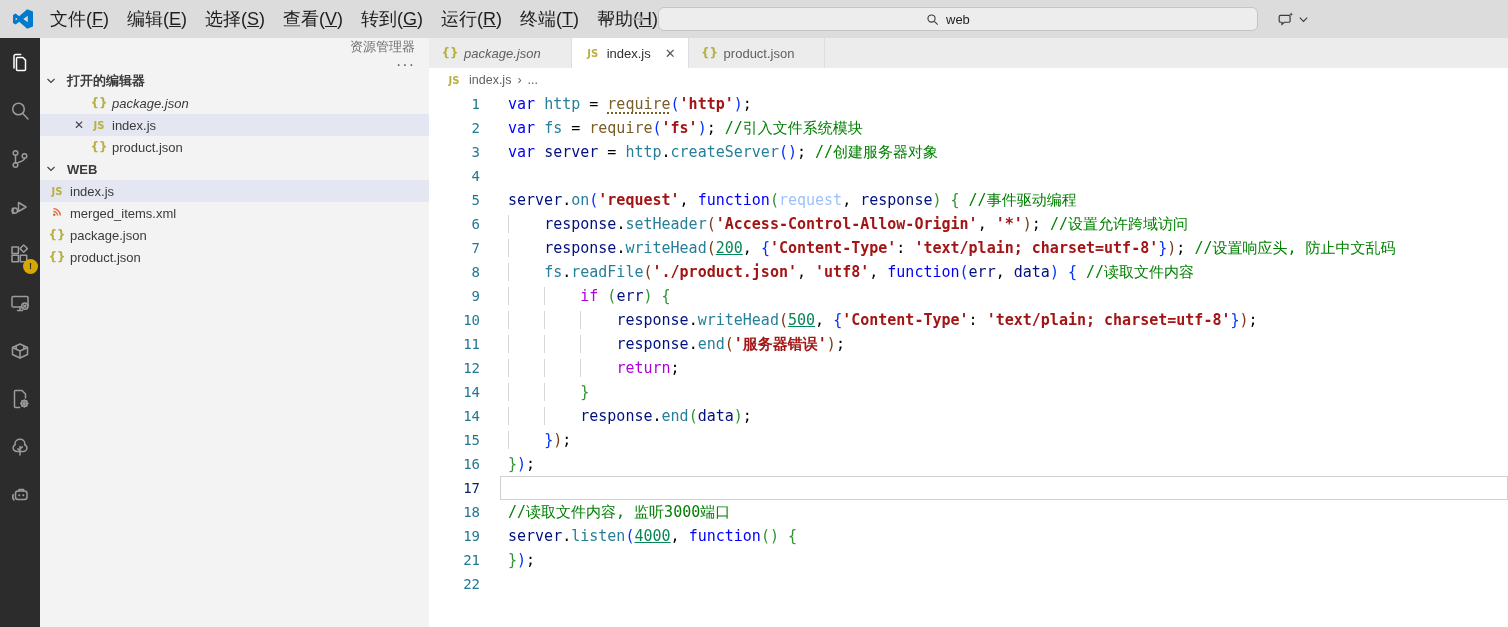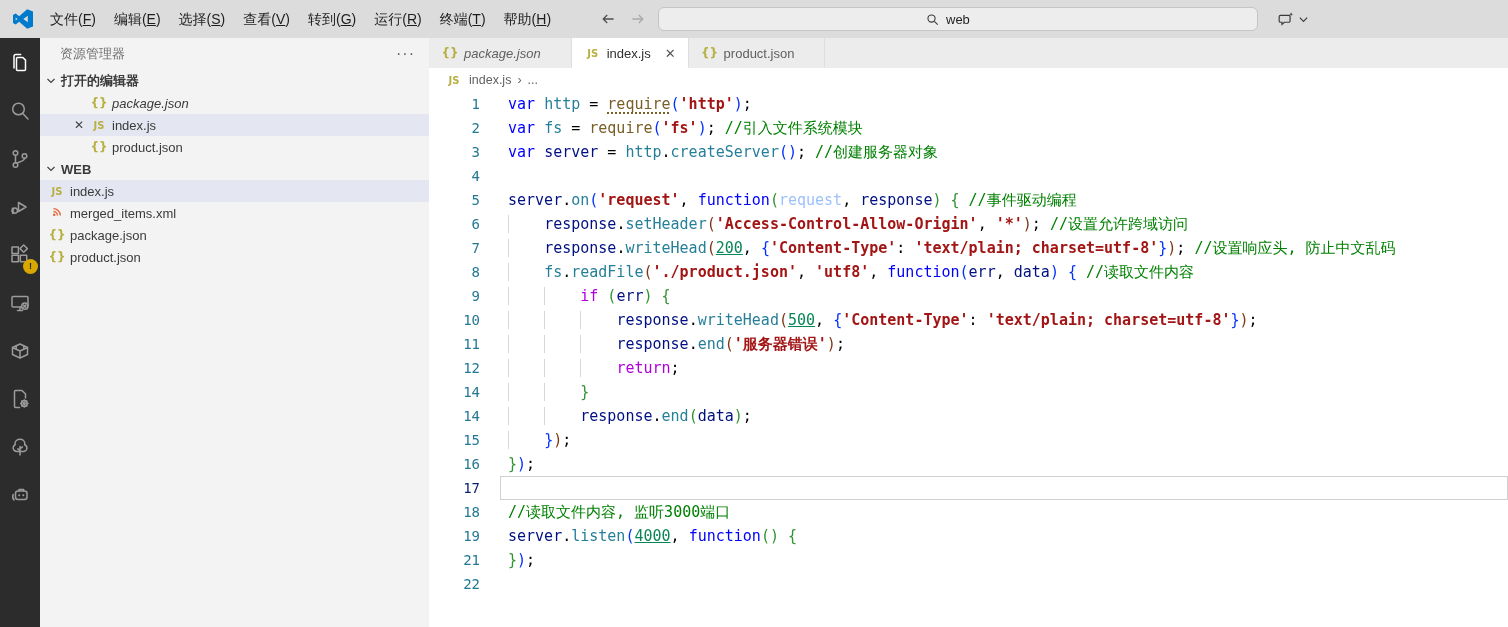--- a/index.html
+++ b/index.html
@@ -7,21 +7,21 @@
   body {
     width:1508px; height:627px; overflow:hidden;
     background:#ffffff;
     font-family:"Liberation Sans","DejaVu Sans",sans-serif;
     cursor:default; user-select:none;
   }
   
   .titlebar { height:38px; background:#dcdcdc; display:flex; align-items:center; position:relative; }
   .logo { width:20px; height:20px; margin:0 8px 0 13px; flex:none; }
   .menubar { display:flex; align-items:center; height:100%; }
-  .menu-item { padding:0 9px; font-size:14px; color:#1e1e1e; line-height:38px; white-space:nowrap; }
+  .menu-item { padding:0 9px; font-size:18px; color:#1e1e1e; line-height:38px; white-space:nowrap; }
   .menu-item u { text-decoration:underline; }
   .nav { position:absolute; left:597px; top:0; height:38px; display:flex; align-items:center; gap:8px; }
   .nav-btn { width:22px; height:22px; display:flex; align-items:center; justify-content:center; color:#4f4f4f; }
   .nav-btn.disabled { color:#a9a9a9; }
   .searchbox { position:absolute; left:658px; top:7px; width:600px; height:24px;
     background:#ededed; border:1px solid #c5c5c5; border-radius:6px;
     display:flex; align-items:center; justify-content:center; gap:5px; color:#3c3c3c; }
   .searchbox svg { flex:none; }
   .search-input { border:none; background:transparent; outline:none; font-size:13px; color:#1e1e1e;
     width:46px; font-family:"Liberation Sans","DejaVu Sans",sans-serif; }
@@ -32,23 +32,23 @@
 
   
   .activitybar { width:40px; background:#2c2c2c; flex:none; display:flex; flex-direction:column; align-items:center; padding-top:1px; }
   .ab-item { width:40px; height:48px; display:flex; align-items:center; justify-content:center; color:#9b9b9b; position:relative; }
   .ab-item.active { color:#ffffff; }
   .ab-badge { position:absolute; right:2px; bottom:5px; width:15px; height:15px; border-radius:50%;
     background:#d9a800; color:#2c2c2c; font-size:9px; line-height:15px; text-align:center; font-weight:bold; }
 
   
   .sidebar { width:389px; background:#f3f3f3; flex:none; font-size:13px; color:#3b3b3b; overflow:hidden; }
-  .sidebar-header { height:32px; display:flex; align-items:center; padding:0 14px 0 20px; color:#6f6f6f; }
+  .sidebar-header { height:32px; display:flex; align-items:flex-end; padding:0 14px 0 20px; color:#6f6f6f;flex-direction:column; }
   .sidebar-more { margin-left:auto; font-size:16px; letter-spacing:1px; color:#616161; }
-  .section-header { height:22px; display:flex; align-items:center; font-weight:bold; padding-left:3px; gap:2px; color:#3b3b3b; }
+  .section-header { height:22px; display:flex; align-items:center; font-weight:bold; padding-left:3px; gap:8px; color:#3b3b3b; }
   .section-header .chev { display:flex; width:16px; justify-content:center; color:#424242; }
   .srow { height:22px; display:flex; align-items:center; }
   .srow.sel { background:#e4e6f1; }
   .row-pre { width:50px; flex:none; display:flex; justify-content:flex-end; padding-right:6px; color:#424242; font-size:12px; }
   .row-pre-web { width:8px; flex:none; }
   .ficon { width:18px; flex:none; text-align:center; font-weight:bold; color:#b7b042; font-family:"DejaVu Sans","Liberation Sans",sans-serif; }
   .ficon.json { font-size:12px; }
   .ficon.js { font-size:10px; letter-spacing:0; }
   .srow .lbl { margin-left:4px; }
   .italic { font-style:italic; }

